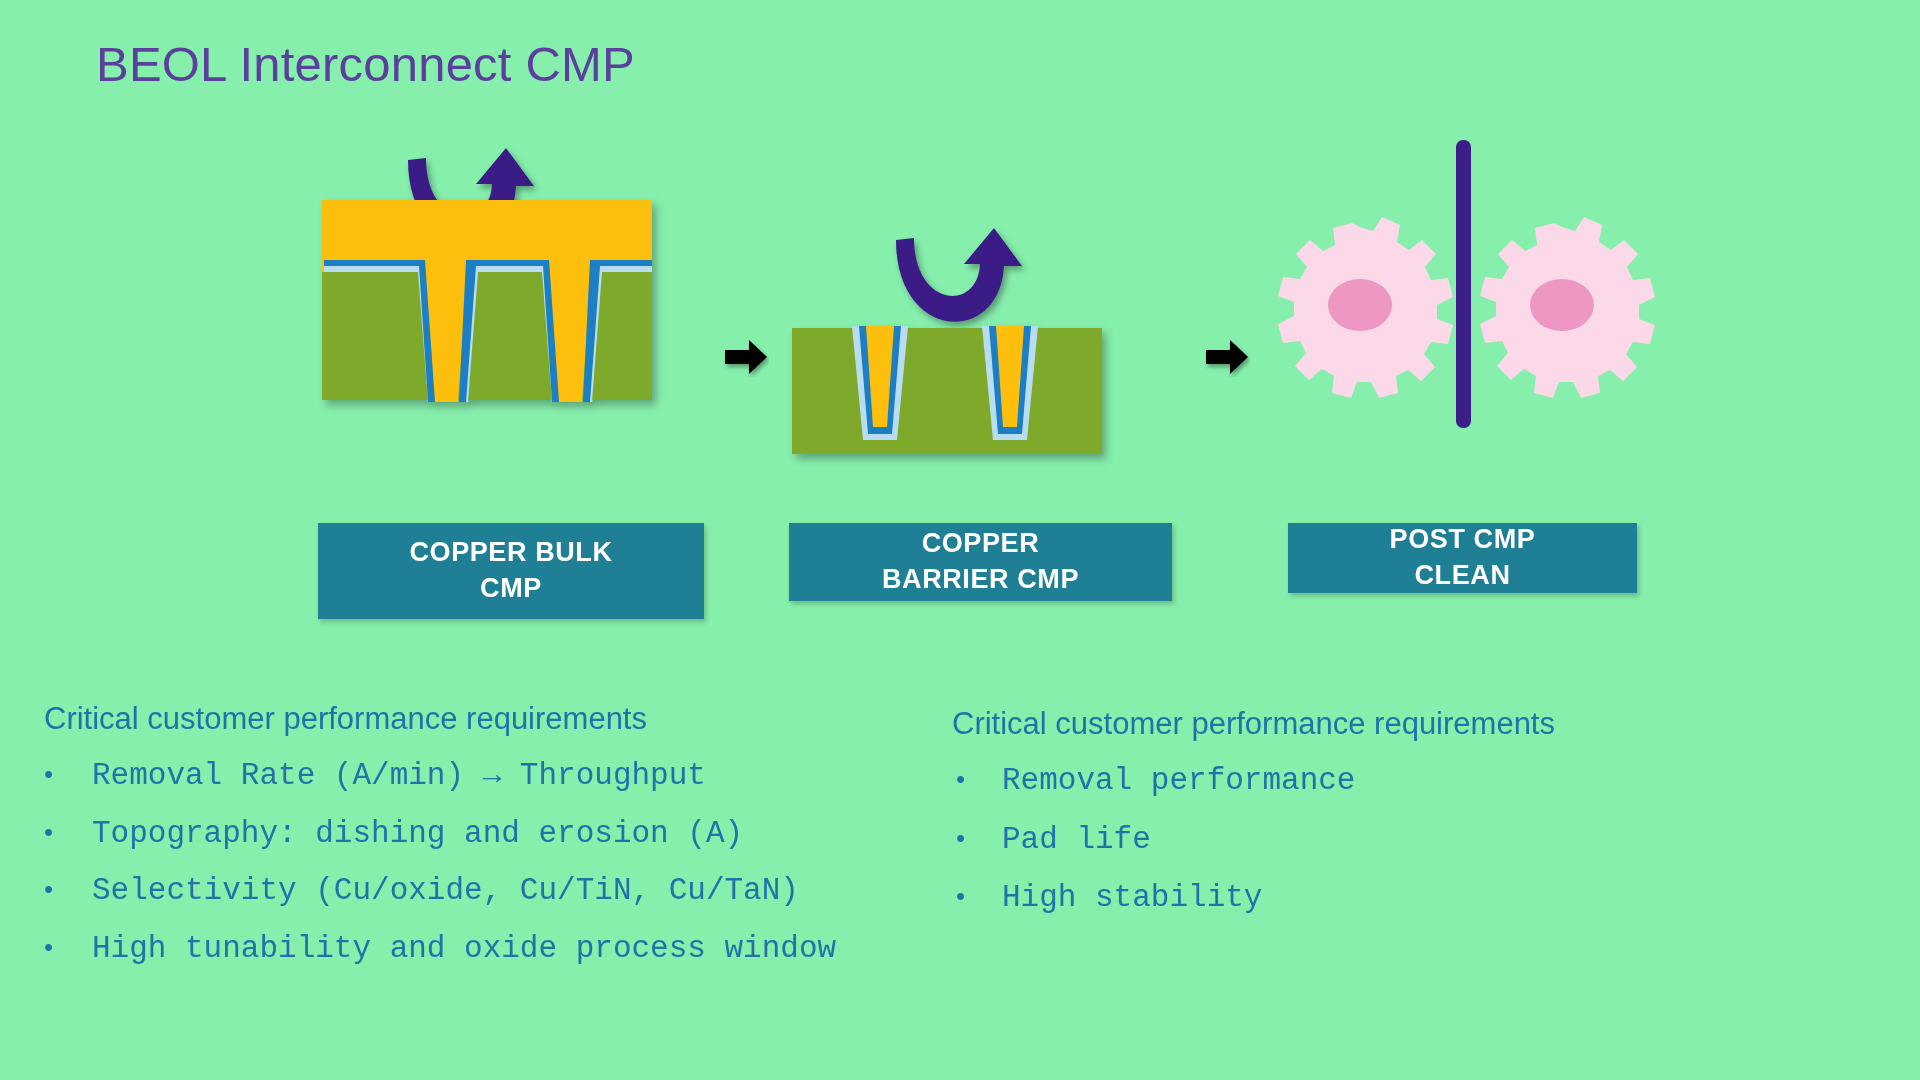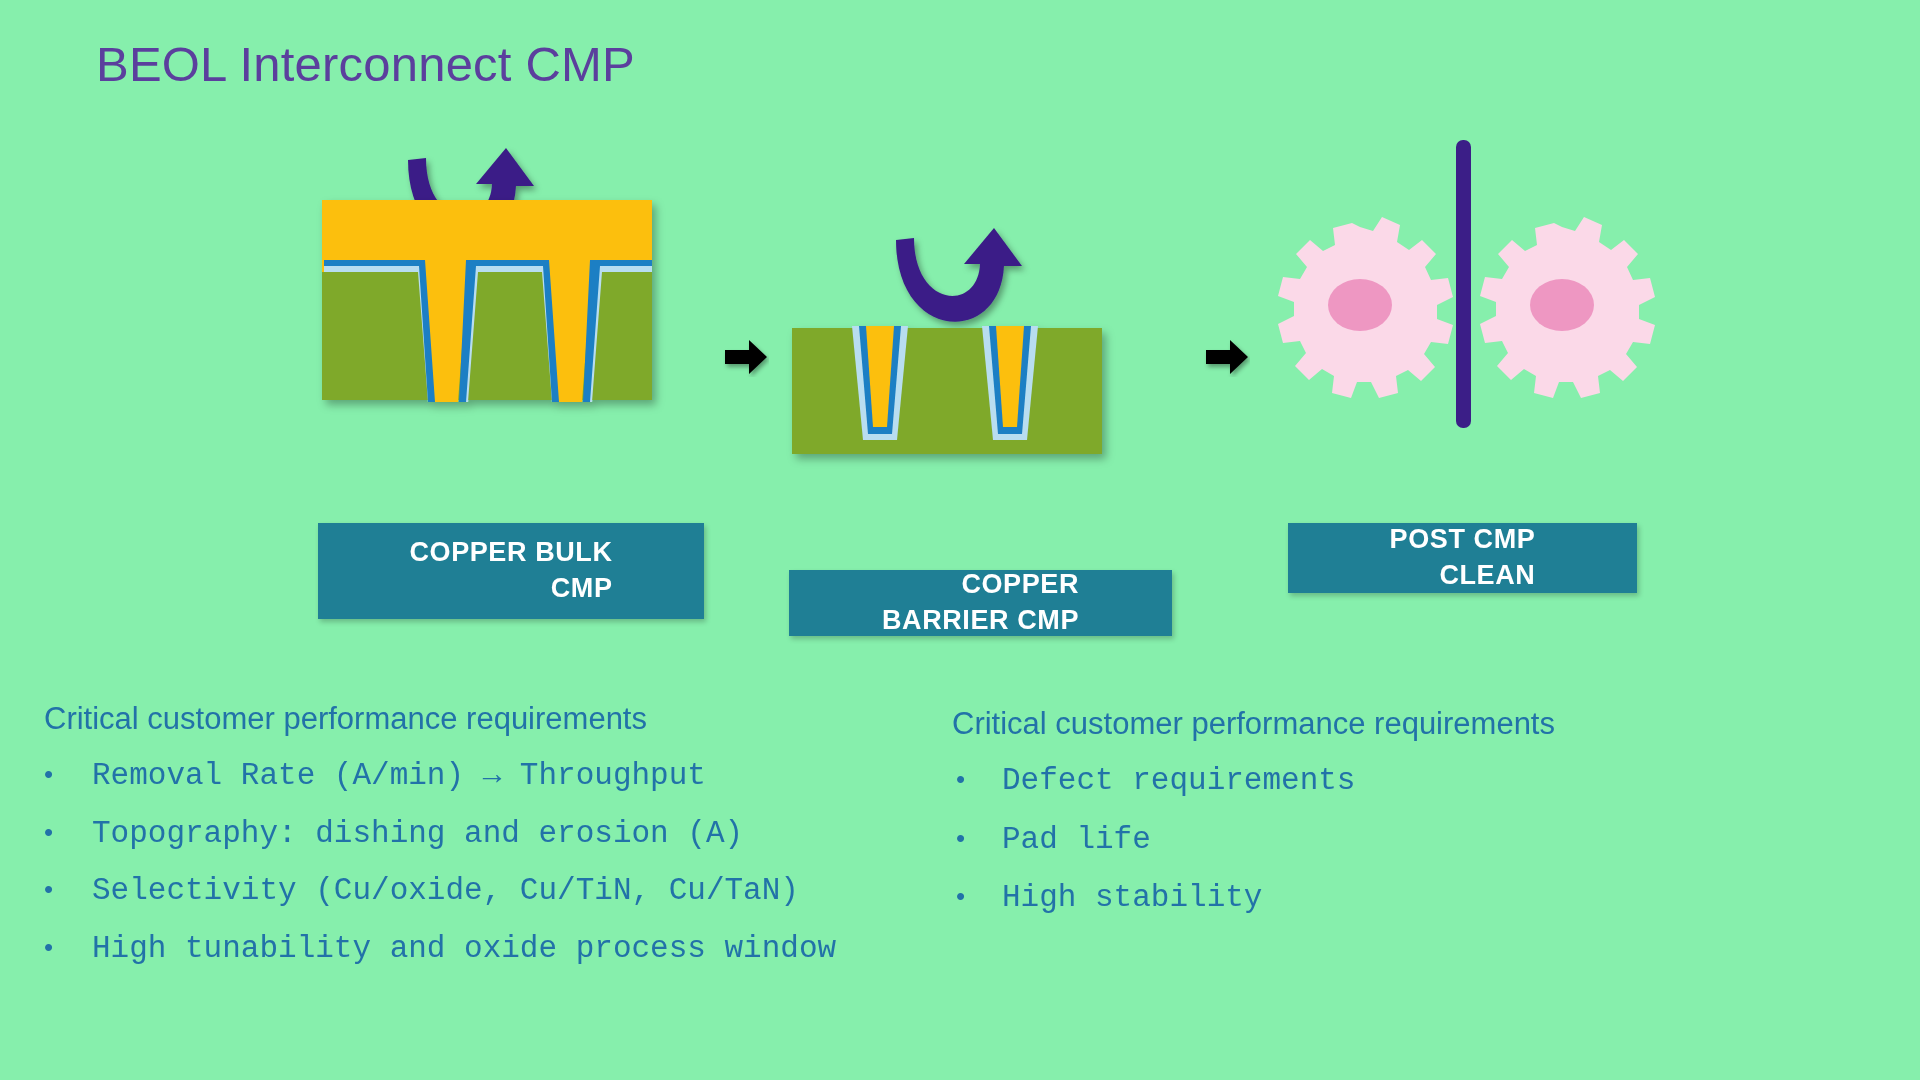--- a/index.html
+++ b/index.html
@@ -77,29 +77,29 @@
   #arrow-2 { left: 1204px; top: 337px; }
 
   
   .caption-box {
     position: absolute;
     background: #1f7f95;
     color: #ffffff;
     font-weight: bold;
     font-size: 27px;
     line-height: 1.32;
-    text-align: right;
+    text-align: center;
     display: flex;
     align-items: center;
     justify-content: center;
     letter-spacing: 0.6px;
     box-shadow: 2px 3px 5px rgba(0,0,0,0.22);
   }
   #caption-bulk    { left: 318px;  top: 523px; width: 386px; height: 96px; }
-  #caption-barrier { left: 789px;  top: 523px; width: 383px; height: 66px; margin-top: 47px; }
+  #caption-barrier { left: 789px;  top: 523px; width: 383px; height: 78px; }
   #caption-clean   { left: 1288px; top: 523px; width: 349px; height: 70px; }
 
   .caption-text { display: block; white-space: pre-line; }
 
   
   .req-col {
     position: absolute;
     color: #2272a8;
     margin-top: 30px;
   }
@@ -303,21 +303,21 @@
         <span class="req-text">High tunability  and  oxide process window</span>
       </li>
     </ul>
   </div>
 
   <div class="req-col" id="req-right">
     <div class="req-heading">Critical customer performance requirements</div>
     <ul class="req-list">
       <li class="req-item">
         <span class="req-bullet">•</span>
-        <span class="req-text">Defect requirements</span>
+        <span class="req-text">Removal performance</span>
       </li>
       <li class="req-item">
         <span class="req-bullet">•</span>
         <span class="req-text">Pad life</span>
       </li>
       <li class="req-item">
         <span class="req-bullet">•</span>
         <span class="req-text">High stability</span>
       </li>
     </ul>

